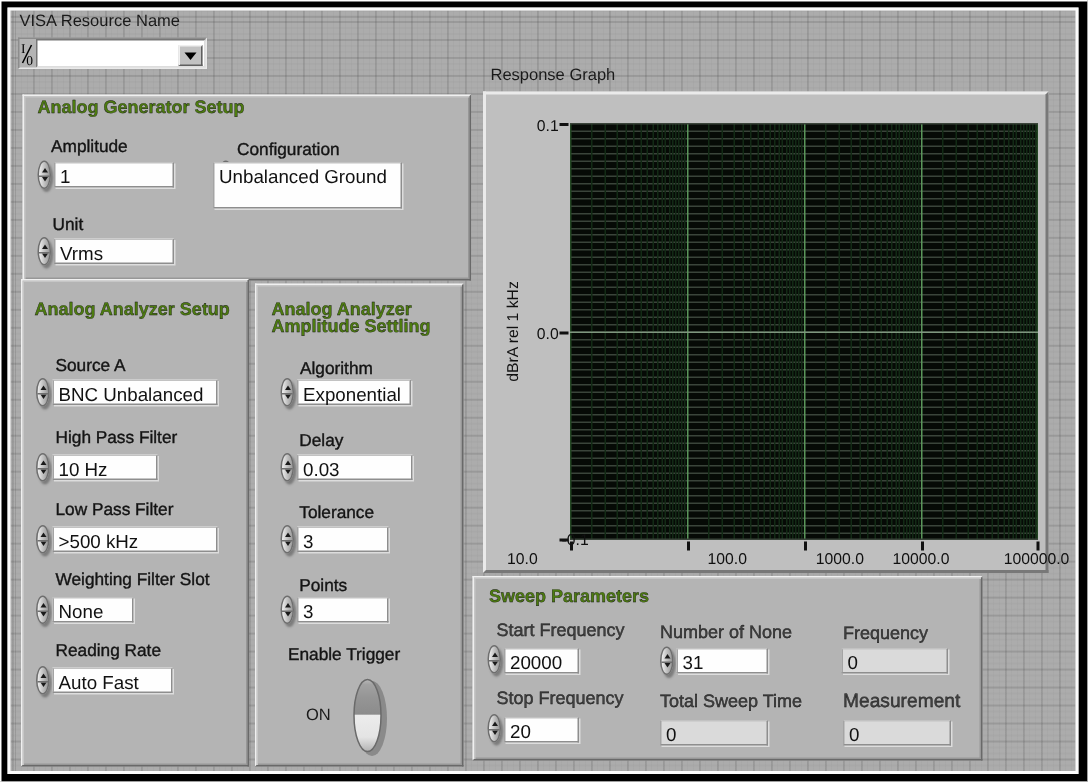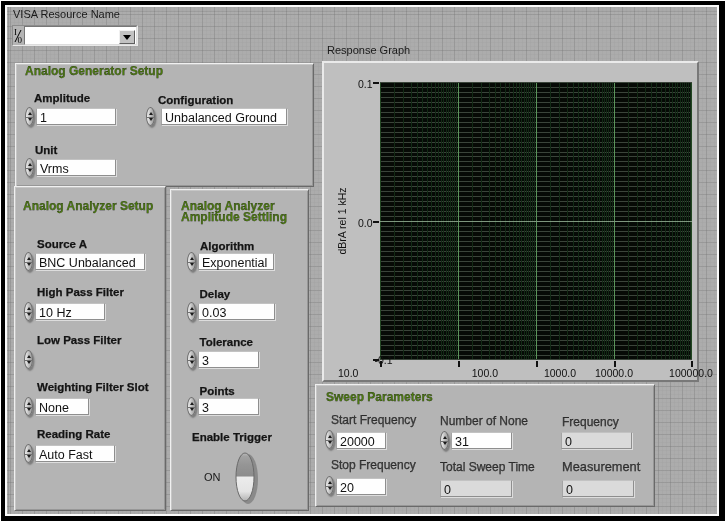--- a/index.html
+++ b/index.html
@@ -3,21 +3,21 @@
 *{margin:0;padding:0;box-sizing:border-box}
 body{width:725px;height:521px;background:#fff;font-family:"Liberation Sans",sans-serif;overflow:hidden;-webkit-font-smoothing:antialiased}
 #root{position:relative;width:725px;height:521px}
 #black{position:absolute;left:1px;top:1px;width:724px;height:520px;background:#000}
 #panel{position:absolute;left:5px;top:5px;width:714px;height:511px;border:2px solid #fbfbfb;background-color:#acacac;background-position:0 5px,3px 0,0 1px,3px 0;
 background-image:
 repeating-linear-gradient(0deg,rgba(60,60,60,.14) 0 1px,transparent 1px 12px),
 repeating-linear-gradient(90deg,rgba(60,60,60,.14) 0 1px,transparent 1px 12px),
 repeating-linear-gradient(0deg,rgba(70,70,70,.035) 0 1px,transparent 1px 4px),
 repeating-linear-gradient(90deg,rgba(70,70,70,.035) 0 1px,transparent 1px 4px)}
-.lbl{position:absolute;font-weight:bold;font-size:11.5px;color:#141414;white-space:nowrap;-webkit-text-stroke:.25px #141414}
+.lbl{position:absolute;font-weight:normal;font-size:11.5px;color:#141414;white-space:nowrap;-webkit-text-stroke:.25px #141414}
 .tl{position:absolute;font-weight:bold;font-size:12px;color:#4d7c0f;white-space:nowrap;-webkit-text-stroke:.25px #141414}
 .lbl2{position:absolute;font-weight:normal;font-size:12px;color:#404040;white-space:nowrap;-webkit-text-stroke:.25px #141414}
 .txt{position:absolute;font-size:11px;color:#1a1a1a;white-space:nowrap}
 .ax{position:absolute;font-size:10.5px;color:#101010;white-space:nowrap}
 .box{position:absolute;background:#b4b4b4;border-top:1px solid #f0f0f0;border-left:1px solid #f0f0f0;border-right:1px solid #696969;border-bottom:1px solid #696969;box-shadow:inset 1px 1px 0 #c6c6c6,inset -1px -1px 0 #979797}
 .fld{position:absolute;background:#fefefe;border:1px solid;border-color:#c2c2c2 #8e8e8e #8e8e8e #a4a4a4;font-size:12.5px;color:#111;padding:1.5px 0 0 3px;box-shadow:1px 1px 0 rgba(255,255,255,.55)}
 .ind{position:absolute;background:#dadada;border:1px solid;border-color:#c2c2c2 #8e8e8e #8e8e8e #a4a4a4;font-size:12.5px;color:#111;padding:1.5px 0 0 3px;box-shadow:1px 1px 0 rgba(255,255,255,.55)}
 .spin{position:absolute;width:9px;background:linear-gradient(90deg,#f1f1f1,#c6c6c6 45%,#999);border:1px solid #6e6e6e;border-radius:4.5px/9.5px;box-shadow:1.5px 2px 1.5px rgba(40,40,40,.4)}
 .spin .su{position:absolute;left:1.5px;top:4px;width:0;height:0;border-left:2px solid transparent;border-right:2px solid transparent;border-bottom:3px solid #1a1a1a}
 .spin .sd{position:absolute;left:1.5px;bottom:4px;width:0;height:0;border-left:2px solid transparent;border-right:2px solid transparent;border-top:3px solid #1a1a1a}
@@ -51,21 +51,21 @@
       <i class="sd"></i>
       <i class="sm"></i>
     </div>
 <div class="fld" style="left:36px;top:108px;width:80px;height:17px">1</div>
 <div class="lbl" style="left:158px;top:94px">Configuration</div>
 <div class="spin" style="left:146px;top:107px;height:19px">
       <i class="su"></i>
       <i class="sd"></i>
       <i class="sm"></i>
     </div>
-<div class="fld" style="left:161px;top:108px;width:126px;height:17px">Unbalanced Ground</div>
+<div class="fld" style="left:142px;top:108px;width:126px;height:31px">Unbalanced Ground</div>
 <div class="lbl" style="left:35px;top:144px">Unit</div>
 <div class="spin" style="left:25px;top:158px;height:19px">
       <i class="su"></i>
       <i class="sd"></i>
       <i class="sm"></i>
     </div>
 <div class="fld" style="left:36px;top:159px;width:80px;height:17px">Vrms</div>
 <div class="tl" style="left:23px;top:199px">Analog Analyzer Setup</div>
 <div class="lbl" style="left:37px;top:238px">Source A</div>
 <div class="spin" style="left:24px;top:252px;height:19px">
@@ -80,20 +80,21 @@
       <i class="sd"></i>
       <i class="sm"></i>
     </div>
 <div class="fld" style="left:35px;top:303px;width:70px;height:17px">10 Hz</div>
 <div class="lbl" style="left:37px;top:334px">Low Pass Filter</div>
 <div class="spin" style="left:24px;top:350px;height:19px">
       <i class="su"></i>
       <i class="sd"></i>
       <i class="sm"></i>
     </div>
+<div class="fld" style="left:35px;top:351px;width:110px;height:17px">&gt;500 kHz</div>
 <div class="lbl" style="left:37px;top:381px">Weighting Filter Slot</div>
 <div class="spin" style="left:24px;top:397px;height:19px">
       <i class="su"></i>
       <i class="sd"></i>
       <i class="sm"></i>
     </div>
 <div class="fld" style="left:35px;top:398px;width:54px;height:17px">None</div>
 <div class="lbl" style="left:37px;top:428px">Reading Rate</div>
 <div class="spin" style="left:24px;top:444px;height:19px">
       <i class="su"></i>

